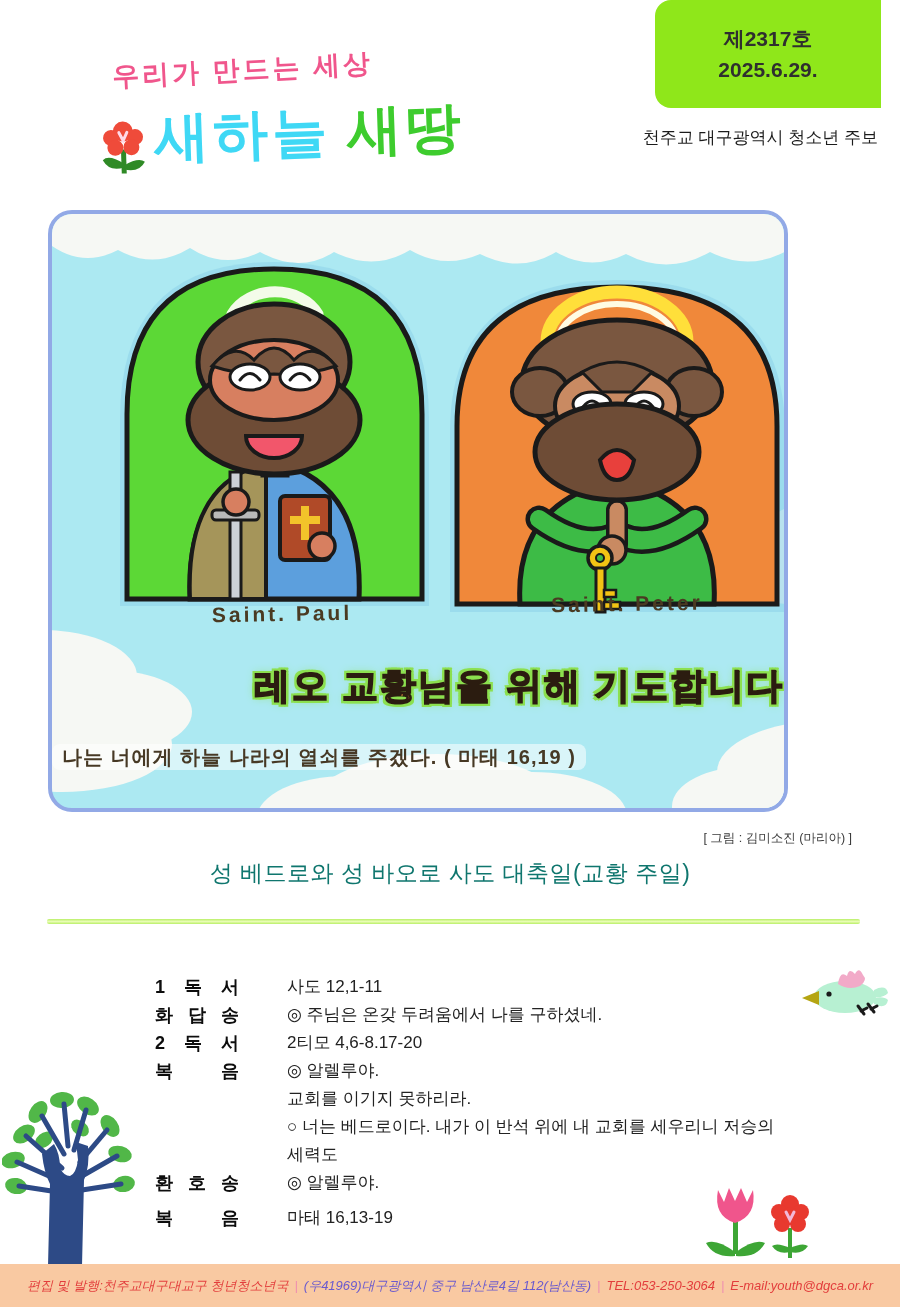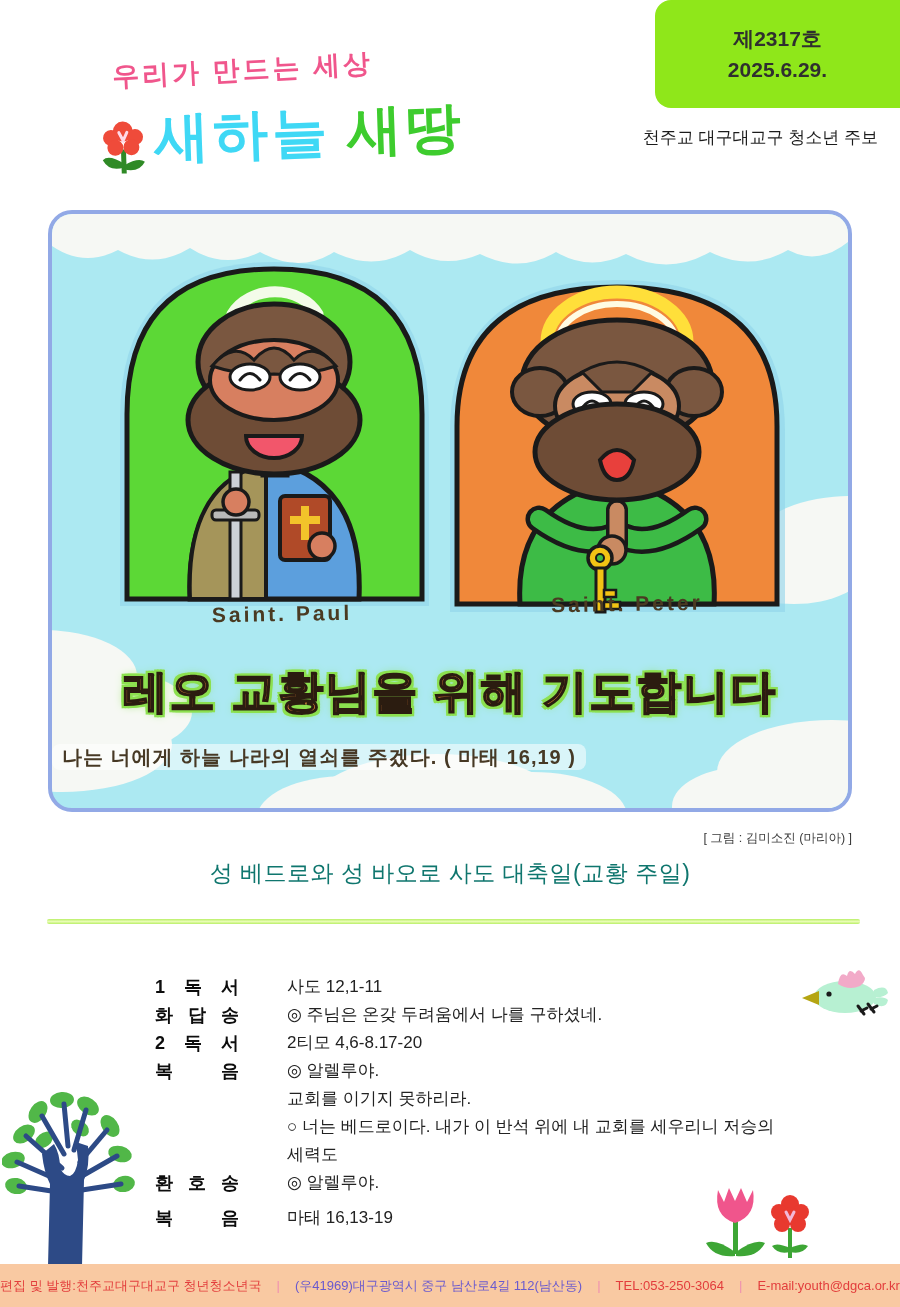--- a/index.html
+++ b/index.html
@@ -14,42 +14,42 @@
   .logo-slogan {
     left:112px; top:52px; font-size:27px; font-weight:bold; color:#f0568c;
     letter-spacing:3px; transform:rotate(-3deg);
   }
   .logo-main { left:98px; top:96px; display:flex; align-items:center; transform:rotate(-2deg); }
   .logo-flower { width:50px; height:62px; margin-right:6px; margin-top:14px; }
   .logo-word1 { font-size:55px; font-weight:bold; color:#3fd8f5; letter-spacing:4px; }
   .logo-word2 { font-size:55px; font-weight:bold; color:#3ecc2e; letter-spacing:4px; margin-left:16px; }
 
   .issue-box {
-    left:655px; top:0; width:245px; height:108px; background:#8fe71a;
+    left:655px; top:0; width:226px; height:108px; background:#8fe71a;
     border-radius:16px 0 0 16px; display:flex; flex-direction:column;
     justify-content:center; align-items:center; gap:2px;
   }
   .issue-box div { font-size:21px; font-weight:bold; color:#2f2f2f; line-height:1.4; }
   .header-subtitle { left:0; top:126px; width:878px; text-align:right; font-size:17px; color:#1c1c1c; }
 
   
   .card {
-    left:48px; top:210px; width:804px; height:602px; background:#ace9f2;
+    left:48px; top:210px; width:740px; height:602px; background:#ace9f2;
     border:4px solid #92a9e6; border-radius:24px; overflow:hidden;
   }
   .card svg.scene { position:absolute; left:0; top:0; }
   .saint-label {
     position:absolute; font-weight:bold; color:#4a3a22; font-size:21px;
     letter-spacing:3px; text-align:center; transform:rotate(-1deg);
   }
   .label-paul  { left:95px;  top:388px; width:270px; }
   .label-peter { left:435px; top:378px; width:280px; }
   .headline {
-    position:absolute; left:0; top:448px; width:100%; text-align:center;
-    font-size:45px; font-weight:bold; color:#f28a3c; letter-spacing:2px;
+    position:absolute; left:0; top:448px; width:100%; text-align:right;
+    font-size:36px; font-weight:bold; color:#f28a3c; letter-spacing:2px;
     -webkit-text-stroke:1.6px #2b1c10;
     text-shadow:
       3px 0 0 #8ce04f, -3px 0 0 #8ce04f, 0 3px 0 #8ce04f, 0 -3px 0 #8ce04f,
       3px 3px 0 #8ce04f, -3px -3px 0 #8ce04f, 3px -3px 0 #8ce04f, -3px 3px 0 #8ce04f,
       0 0 10px #8ce04f;
   }
   .verse { position:absolute; left:0; top:530px; width:100%; text-align:left; }
   .verse span {
     font-size:20px; font-weight:bold; color:#473925; letter-spacing:1px;
     background:rgba(255,255,255,.55); padding:2px 10px; border-radius:8px;
@@ -67,21 +67,21 @@
   .reading-label {
     width:84px; flex:0 0 84px; font-weight:bold; font-size:18px; color:#0d0d0d;
     line-height:28px; text-align:justify; text-align-last:justify;
   }
   .reading-body { margin-left:48px; }
   .reading-line { line-height:28px; }
 
   
   .footer {
     left:0; top:1264px; width:900px; height:43px; background:#f9c9a2;
-    display:flex; align-items:center; justify-content:center; gap:15px; font-size:13px;
+    display:flex; align-items:center; justify-content:center; gap:6px; font-size:13px;font-style:italic;
   }
   .f-red { color:#e23d3c; }
   .f-addr { color:#6a5ace; }
   .f-pipe { color:#ef8fb0; }
 </style>
 </head>
 <body>
 
 <div class="abs logo-slogan">우리가 만드는 세상</div>
 
@@ -99,21 +99,21 @@
   </svg>
   <span class="logo-word1">새하늘</span>
   <span class="logo-word2">새땅</span>
 </div>
 
 <div class="abs issue-box">
   <div>제2317호</div>
   <div>2025.6.29.</div>
 </div>
 
-<div class="abs header-subtitle">천주교 대구대교구 청소년 주보</div>
+<div class="abs header-subtitle">천주교 대구광역시 청소년 주보</div>
 
 <div class="abs card">
   <svg class="scene" width="796" height="594" viewBox="0 0 796 594">
 
     <path d="M0,0 H796 V28 Q766,52 736,36 Q698,58 658,38 Q616,62 574,40 Q538,58 504,38 Q468,60 428,40 Q392,56 358,36 Q322,58 282,38 Q248,60 208,38 Q172,56 138,34 Q102,56 66,36 Q32,54 0,32 Z" fill="#f6f8f4"></path>
 
     <g fill="#f6f8f4">
       <ellipse cx="-10" cy="462" rx="95" ry="46"></ellipse>
       <ellipse cx="55" cy="498" rx="85" ry="42"></ellipse>
       <ellipse cx="10" cy="530" rx="110" ry="48"></ellipse>

